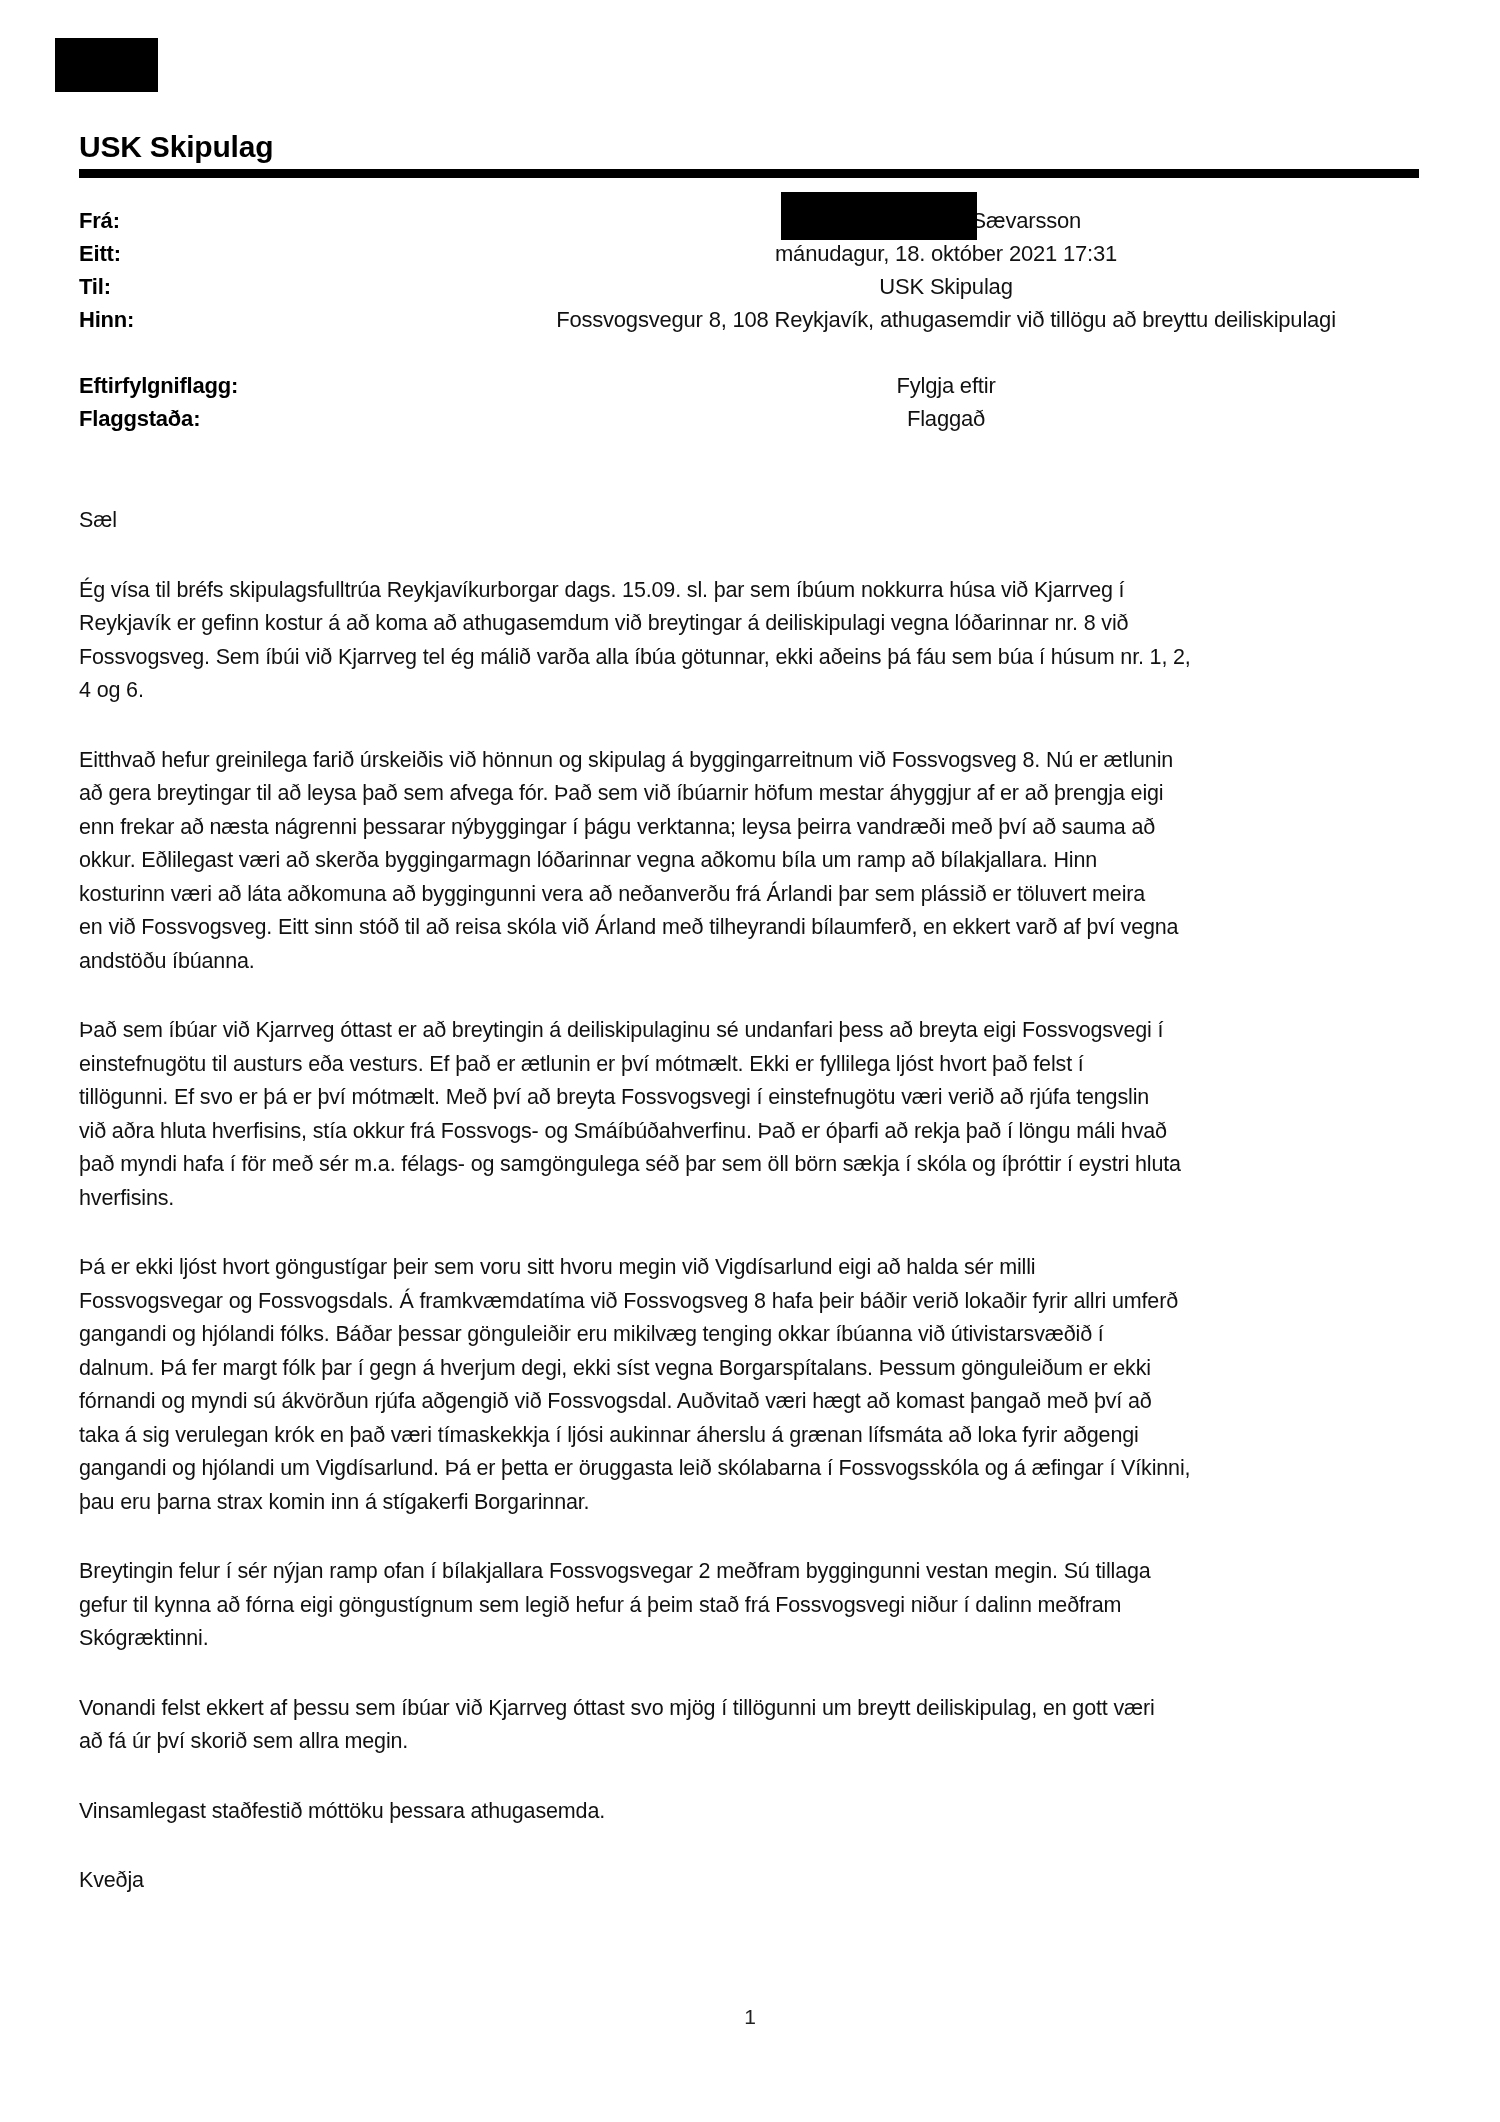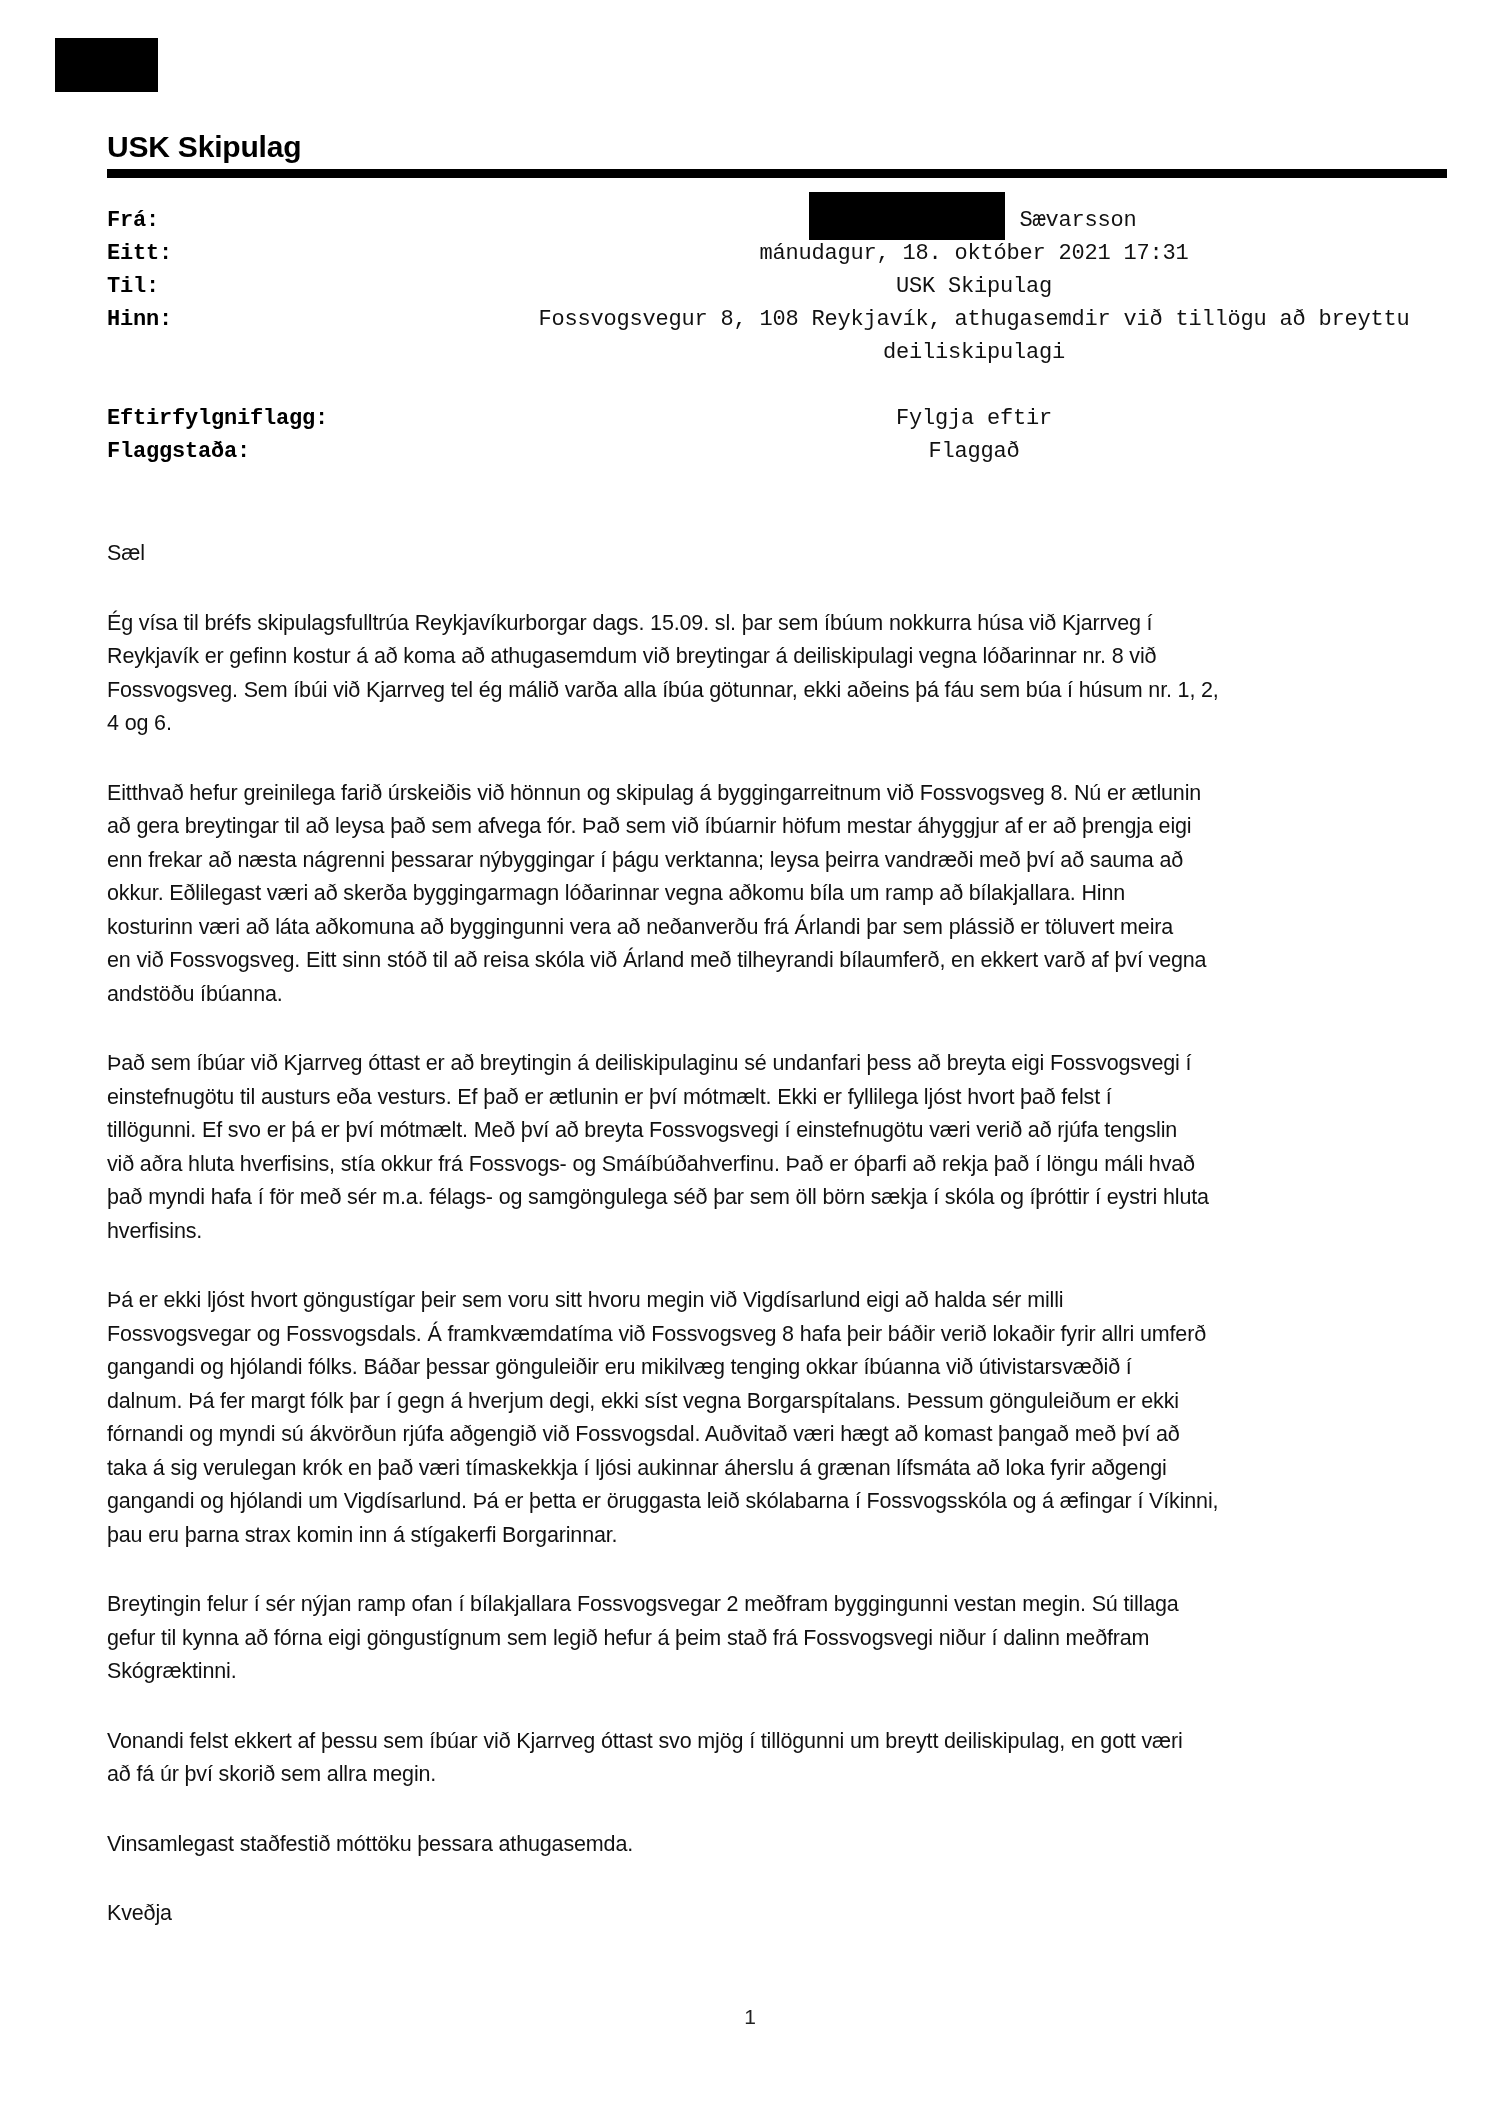--- a/index.html
+++ b/index.html
@@ -15,38 +15,38 @@
   .redaction-top {
     position: absolute;
     left: 55px;
     top: 38px;
     width: 103px;
     height: 54px;
     background: #000000;
   }
   .content {
     position: absolute;
-    left: 107px;
+    left: 79px;
     top: 130px;
     width: 1340px;
   }
   h1.doc-title {
     margin: 0;
     font-size: 30px;
     line-height: 34px;
     font-weight: bold;
     color: #000000;
     letter-spacing: -0.2px;
   }
   .title-rule {
     height: 9px;
     background: #000000;
     margin-top: 5px;
   }
-  .hdr { margin-top: 26px; font-family: Liberation Mono, monospace; }
+  .hdr { margin-top: 26px; }
   .hdr-flags { margin-top: 33px; }
   .hrow {
     display: grid;
     grid-template-columns: 394px 1fr;
     font-size: 22px;
     line-height: 33px;
     position: relative;
   }
   .hlabel { font-weight: bold; color: #000000; letter-spacing: -0.2px; }
   .hvalue { color: #111111; letter-spacing: -0.2px; text-align: center; }

